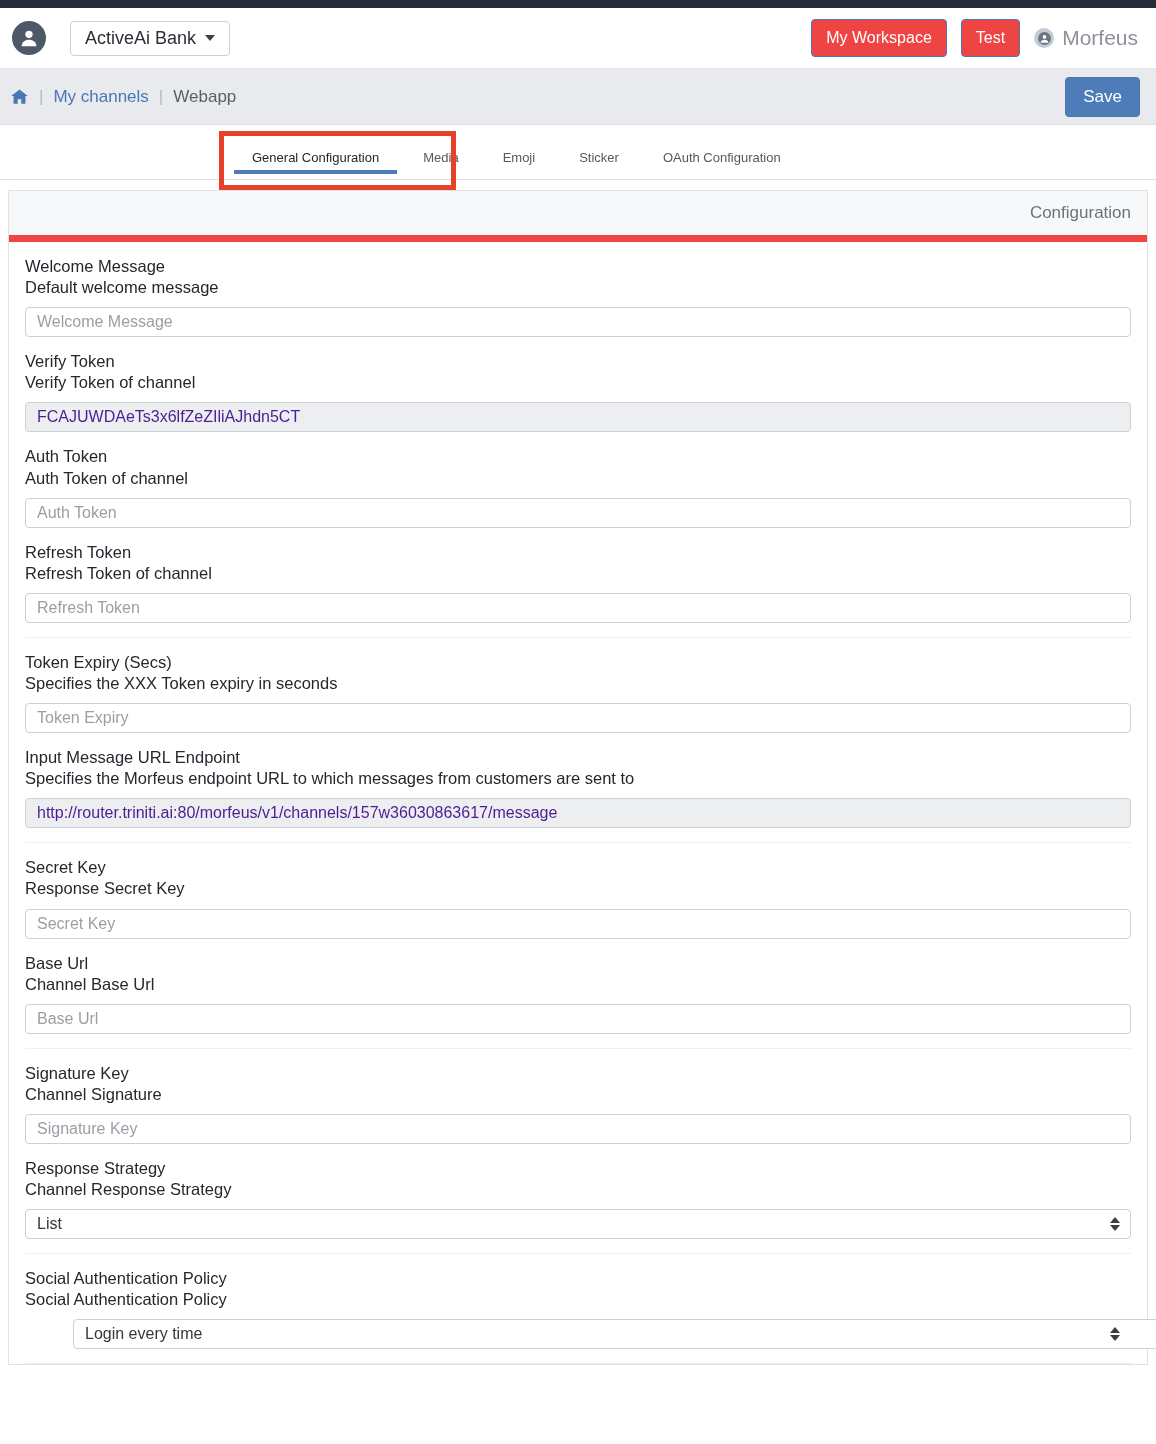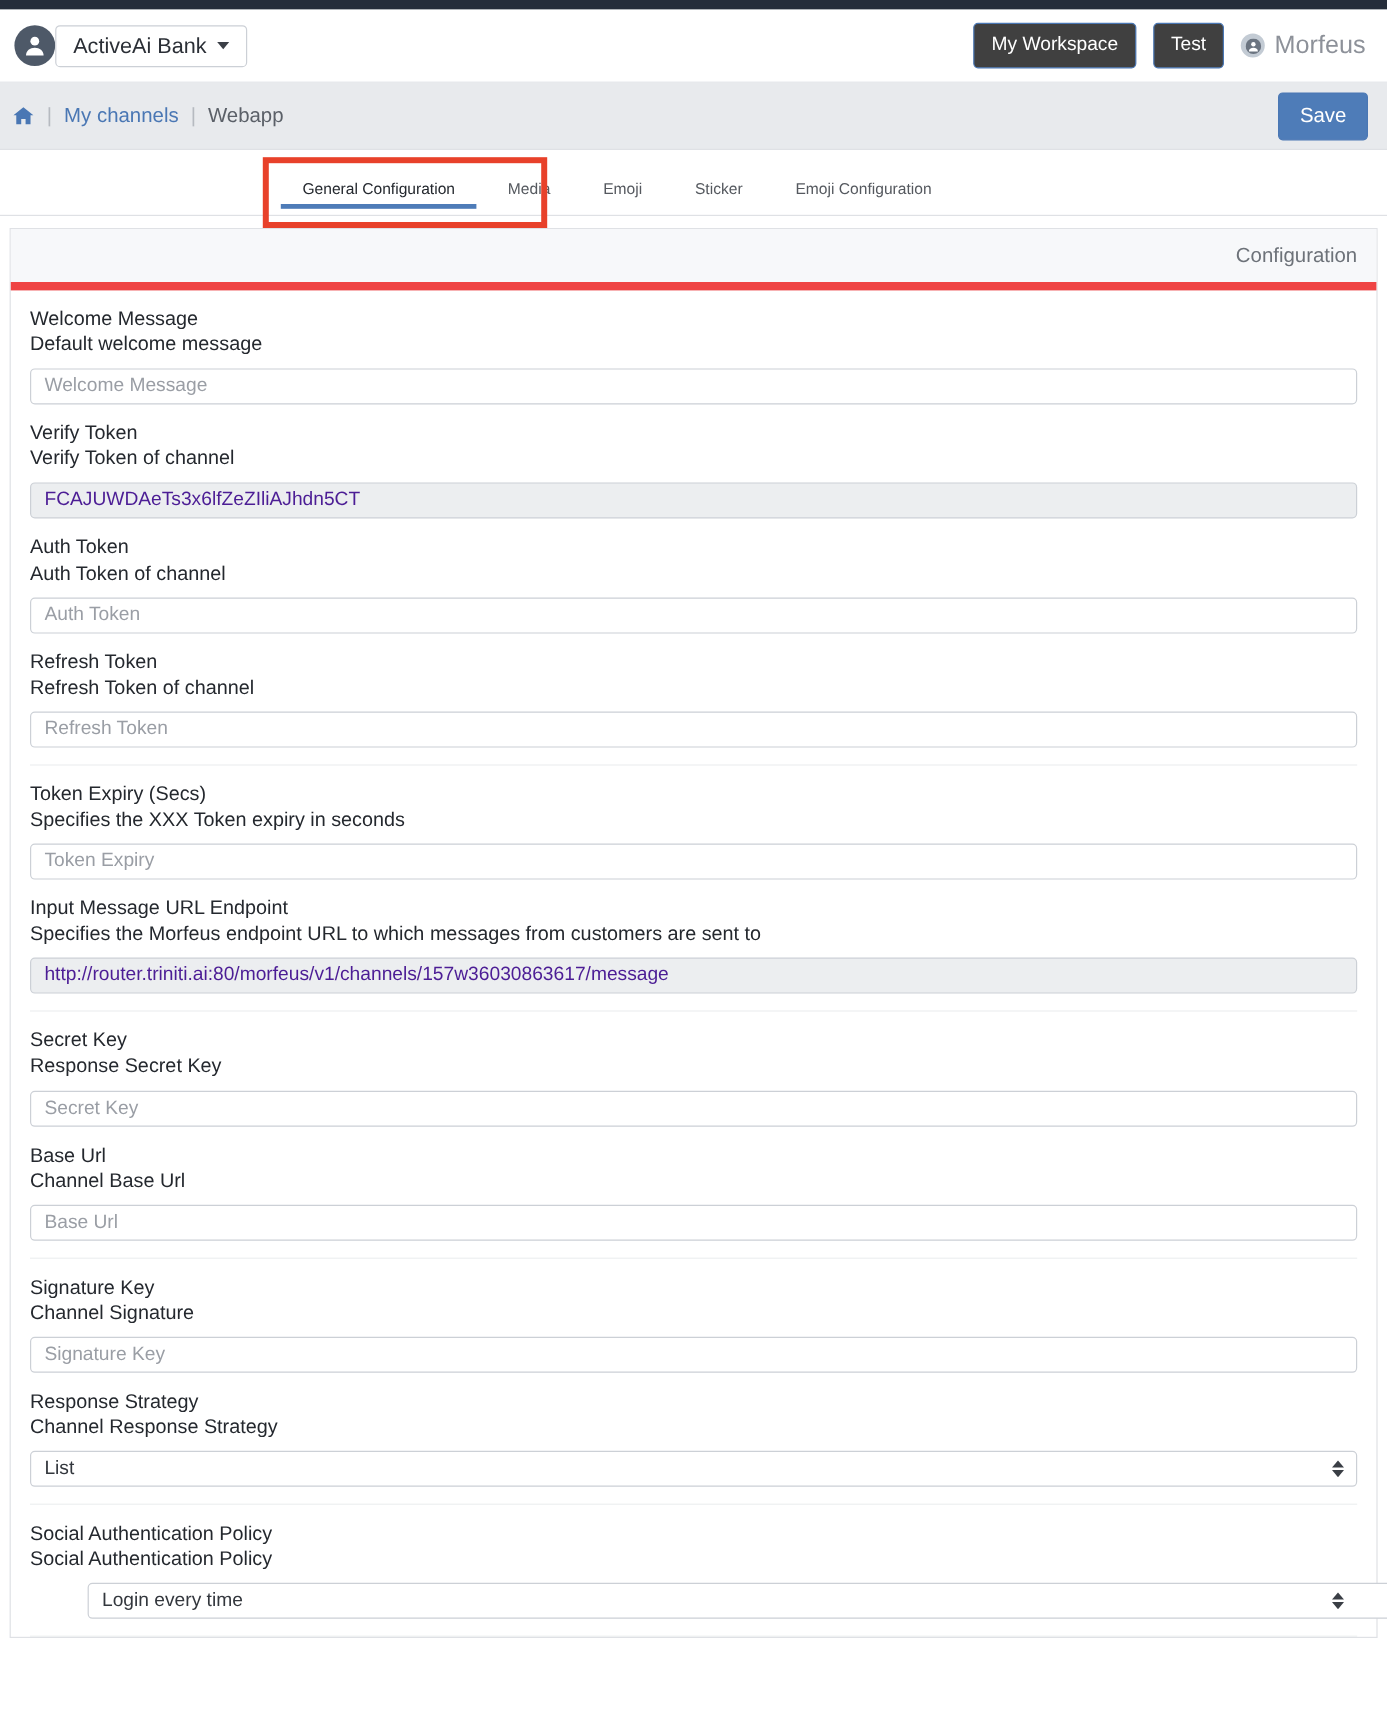--- a/index.html
+++ b/index.html
@@ -32,21 +32,21 @@
   }
   .avatar-main {
     width: 34px; height: 34px;
     border-radius: 50%;
     background: #4e5968;
     display: flex; align-items: center; justify-content: center;
     flex: 0 0 auto;
   }
   .avatar-main svg { display: block; }
   .org-select {
-    margin-left: 0;
+    margin-left: 24px;
     height: 35px;
     border: 1px solid #ccd0d6;
     border-radius: 4px;
     background: #fff;
     display: flex;
     align-items: center;
     padding: 0 14px;
     font-size: 18px;
     color: #2b2f36;
     cursor: pointer;
@@ -58,21 +58,21 @@
     border-right: 5px solid transparent;
     border-top: 6px solid #3b3f47;
   }
   .topbar-right {
     margin-left: auto;
     display: flex;
     align-items: center;
     gap: 14px;
   }
   .btn-blue {
-    background: #404040;
+    background: #ef4444;
     color: #ffffff;
     border: 1px solid #4a77b4;
     border-radius: 4px;
     font-size: 16px;
     padding: 8px 14px;
     line-height: 1.2;
     cursor: pointer;
     font-family: "Liberation Sans", sans-serif;
   }
   .user-chip {
@@ -311,21 +311,21 @@
   <span class="crumb-cur">Webapp</span>
   <button class="save-btn">Save</button>
 </div>
 
 <div class="tabwrap">
   <div class="tabs" id="tabs-container">
       <div class="tab active">General Configuration</div>
       <div class="tab">Media</div>
       <div class="tab">Emoji</div>
       <div class="tab">Sticker</div>
-      <div class="tab">Emoji Configuration</div>
+      <div class="tab">OAuth Configuration</div>
     </div>
   <div class="annot-box"></div>
 </div>
 
 <div class="panel">
   <div class="panel-head">Configuration</div>
   <div class="panel-body" id="fields-container">
       <div class="field"><div class="f-label">Welcome Message</div><div class="f-desc">Default welcome message</div><input type="text" class="f-input" placeholder="Welcome Message" value="" style=""></div>
       <div class="field"><div class="f-label">Verify Token</div><div class="f-desc">Verify Token of channel</div><input type="text" class="f-input readonly" readonly="readonly" value="FCAJUWDAeTs3x6lfZeZIliAJhdn5CT" style=""></div>
       <div class="field"><div class="f-label">Auth Token</div><div class="f-desc">Auth Token of channel</div><input type="text" class="f-input" placeholder="Auth Token" value="" style=""></div>

